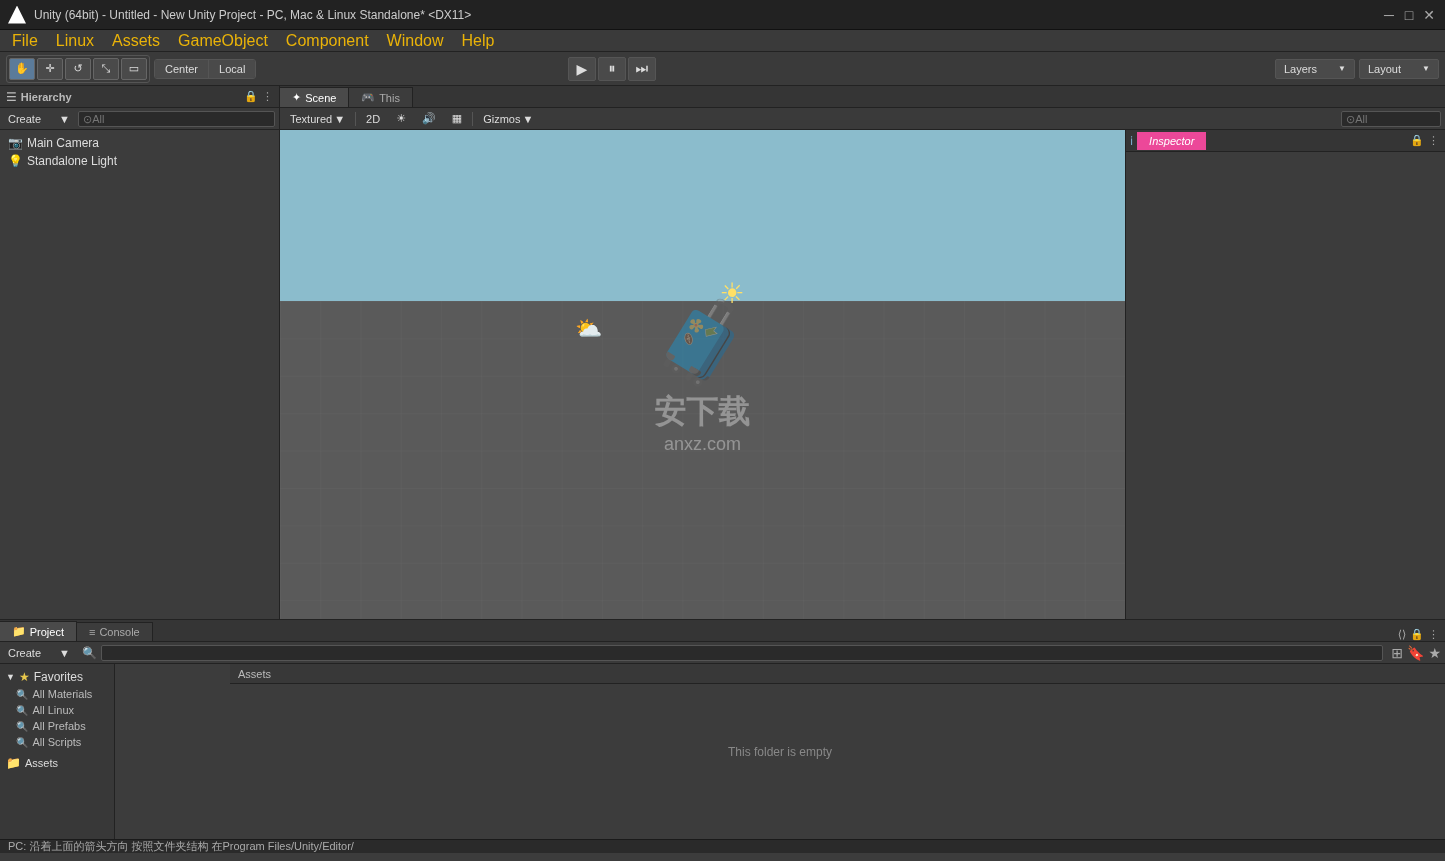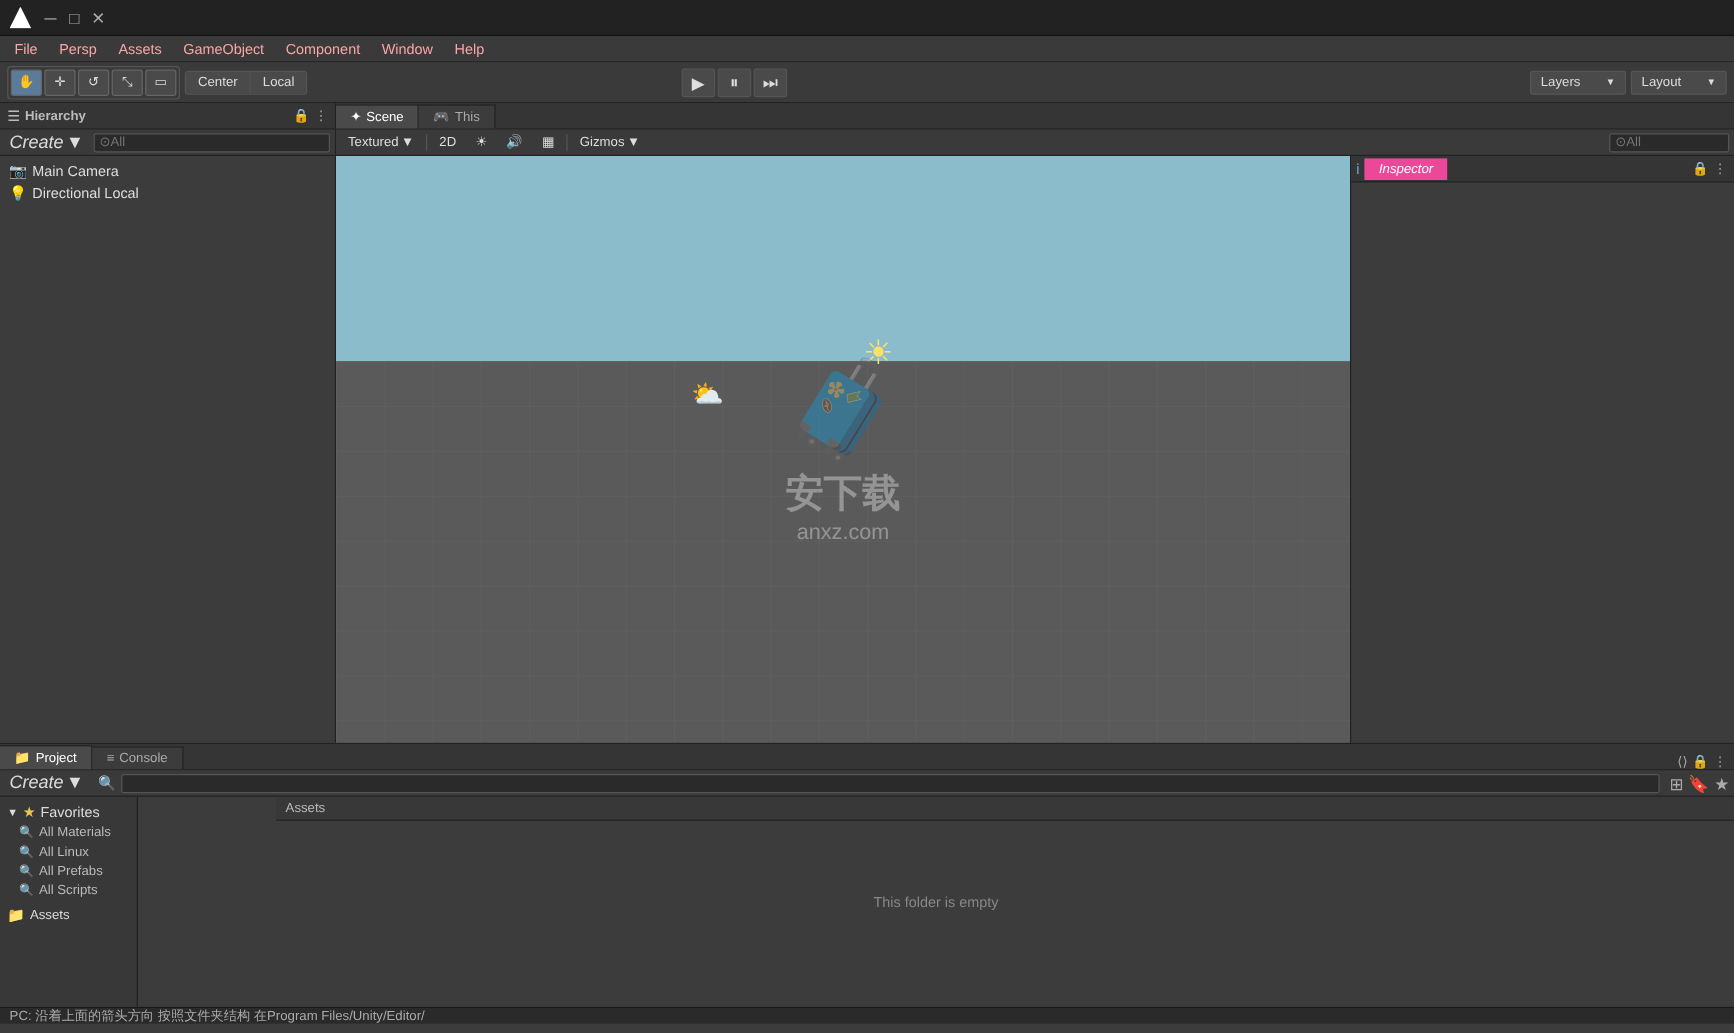--- a/index.html
+++ b/index.html
@@ -54,22 +54,22 @@
       height: 22px;
       background: #3a3a3a;
       display: flex;
       align-items: center;
       padding: 0 4px;
       gap: 2px;
       border-bottom: 1px solid #222;
     }
     .menu-item {
       padding: 2px 8px;
-      color: #fca5a5;
-      font-size: 12px;
+      color: #eab308;
+      font-size: 16px;
       cursor: pointer;
       border-radius: 2px;
     }
 
     
     #toolbar {
       height: 34px;
       background: #3a3a3a;
       display: flex;
       align-items: center;
@@ -188,23 +188,23 @@
     .panel-toolbar {
       height: 22px;
       background: #3a3a3a;
       display: flex;
       align-items: center;
       padding: 0 4px;
       gap: 4px;
       border-bottom: 1px solid #222;
     }
     .create-btn {
-      display: flex; align-items: center; gap: 2px;
+      display: flex; align-items: center; gap: 18px;
       background: none; border: none; color: #ddd;
-      font-size: 15px; cursor: pointer; padding: 2px 4px; font-style: italic;
+      font-size: 11px; cursor: pointer; padding: 2px 4px;
     }
     .search-input {
       flex: 1;
       height: 16px;
       background: #2a2a2a;
       border: 1px solid #555;
       border-radius: 2px;
       color: #ddd;
       font-size: 11px;
       padding: 0 4px;
@@ -512,30 +512,31 @@
 
     .project-search-area {
       display: flex; align-items: center; gap: 4px; flex: 1; padding: 0 4px;
     }
   </style>
 </head>
 <body>
 
 <div id="titlebar">
   <div class="unity-logo"></div>
+  <span class="title-text">Unity (64bit) - Untitled - New Unity Project - PC, Mac &amp; Linux Standalone* &lt;DX11&gt;</span>
   <div class="win-controls">
     <button class="win-btn">─</button>
     <button class="win-btn">□</button>
     <button class="win-btn">✕</button>
   </div>
 </div>
 
 <div id="menubar">
   <span class="menu-item">File</span>
-  <span class="menu-item">Persp</span>
+  <span class="menu-item">Linux</span>
   <span class="menu-item">Assets</span>
   <span class="menu-item">GameObject</span>
   <span class="menu-item">Component</span>
   <span class="menu-item">Window</span>
   <span class="menu-item">Help</span>
 </div>
 
 <div id="toolbar">
 
   <div class="tool-group">
@@ -587,21 +588,21 @@
       </button>
       <input class="search-input" type="text" placeholder="⊙All" style="">
     </div>
     <div class="hierarchy-content">
       <div class="hierarchy-item">
         <span>📷</span>
         <span>Main Camera</span>
       </div>
       <div class="hierarchy-item">
         <span>💡</span>
-        <span>Directional Local</span>
+        <span>Standalone Light</span>
       </div>
     </div>
   </div>
 
   <div id="center-panels">
 
     <div id="scene-game-tabs">
       <div class="scene-tab active">
         <span>✦</span>
         <span>Scene</span>

